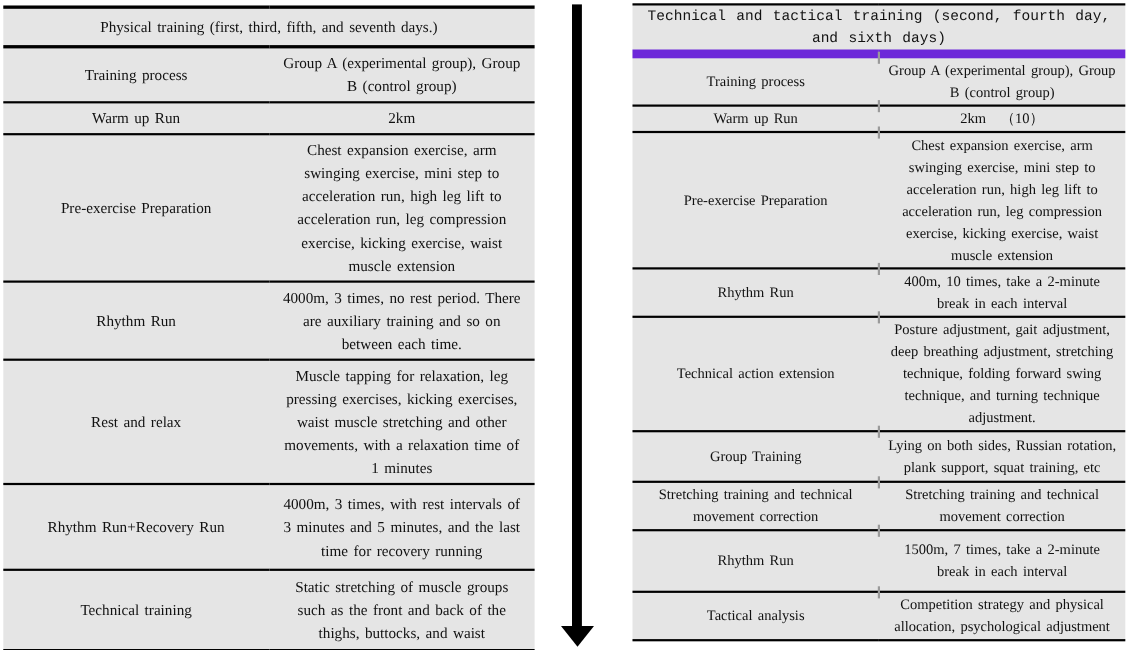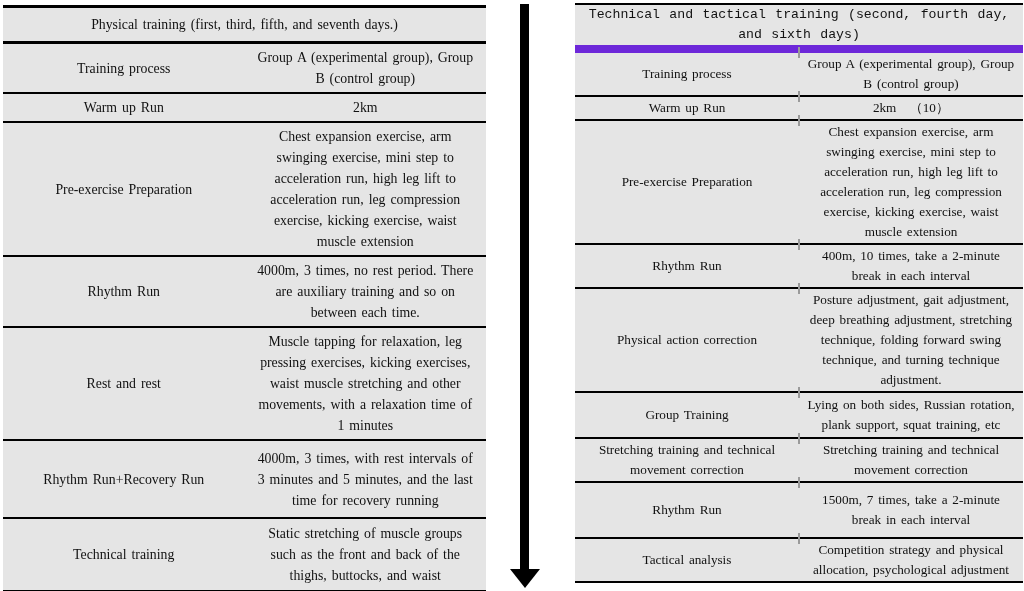--- a/index.html
+++ b/index.html
@@ -152,21 +152,21 @@
         </tr>
         <tr>
           <td class="label">Pre-exercise Preparation</td>
           <td class="value">Chest expansion exercise, arm swinging exercise, mini step to acceleration run, high leg lift to acceleration run, leg compression exercise, kicking exercise, waist muscle extension</td>
         </tr>
         <tr>
           <td class="label">Rhythm Run</td>
           <td class="value">4000m, 3 times, no rest period. There are auxiliary training and so on between each time.</td>
         </tr>
         <tr>
-          <td class="label">Rest and rest</td>
+          <td class="label">Rest and relax</td>
           <td class="value">Muscle tapping for relaxation, leg pressing exercises, kicking exercises, waist muscle stretching and other movements, with a relaxation time of 1 minutes</td>
         </tr>
         <tr>
           <td class="label">Rhythm Run+Recovery Run</td>
           <td class="value">4000m, 3 times, with rest intervals of 3 minutes and 5 minutes, and the last time for recovery running</td>
         </tr>
         <tr>
           <td class="label">Technical training</td>
           <td class="value">Static stretching of muscle groups such as the front and back of the thighs, buttocks, and waist</td>
         </tr>
@@ -195,21 +195,21 @@
         </tr>
         <tr>
           <td class="label">Pre-exercise Preparation</td>
           <td class="value">Chest expansion exercise, arm swinging exercise, mini step to acceleration run, high leg lift to acceleration run, leg compression exercise, kicking exercise, waist muscle extension</td>
         </tr>
         <tr>
           <td class="label">Rhythm Run</td>
           <td class="value">400m, 10 times, take a 2-minute break in each interval</td>
         </tr>
         <tr>
-          <td class="label">Physical action correction</td>
+          <td class="label">Technical action extension</td>
           <td class="value">Posture adjustment, gait adjustment, deep breathing adjustment, stretching technique, folding forward swing technique, and turning technique adjustment.</td>
         </tr>
         <tr>
           <td class="label">Group Training</td>
           <td class="value">Lying on both sides, Russian rotation, plank support, squat training, etc</td>
         </tr>
         <tr>
           <td class="label">Stretching training and technical movement correction</td>
           <td class="value">Stretching training and technical movement correction</td>
         </tr>

